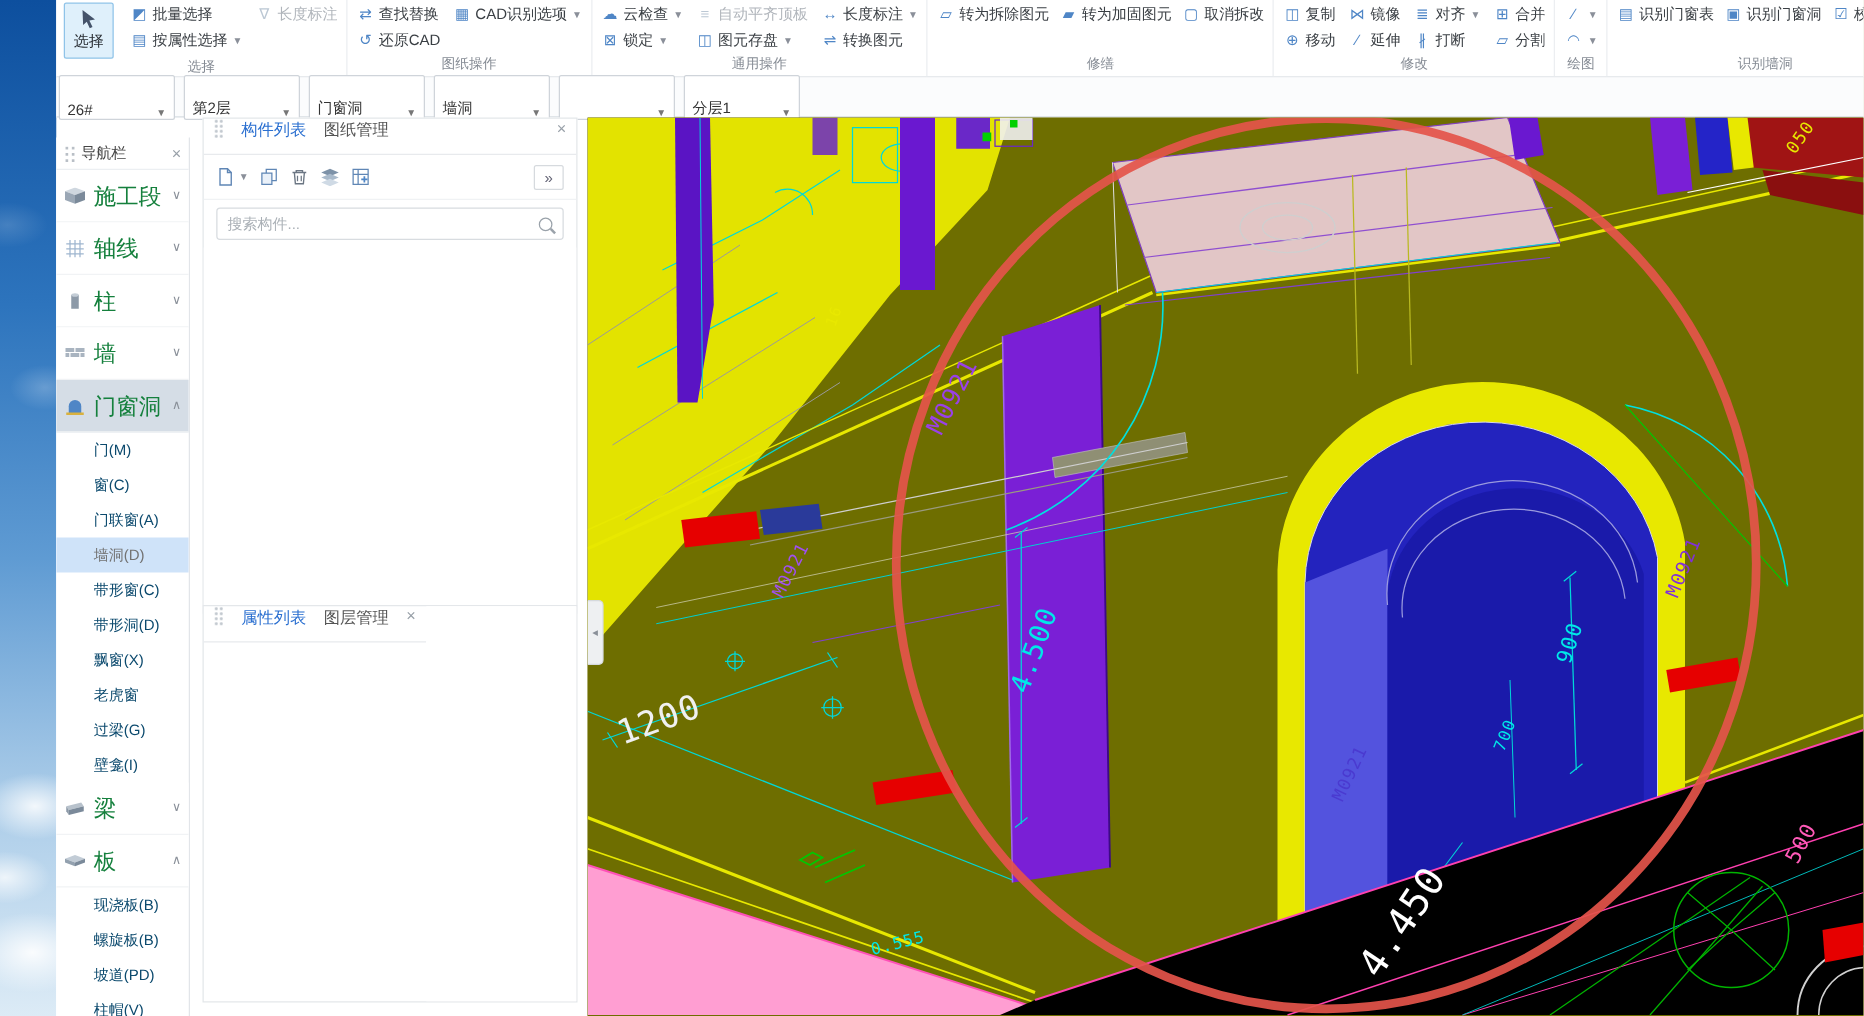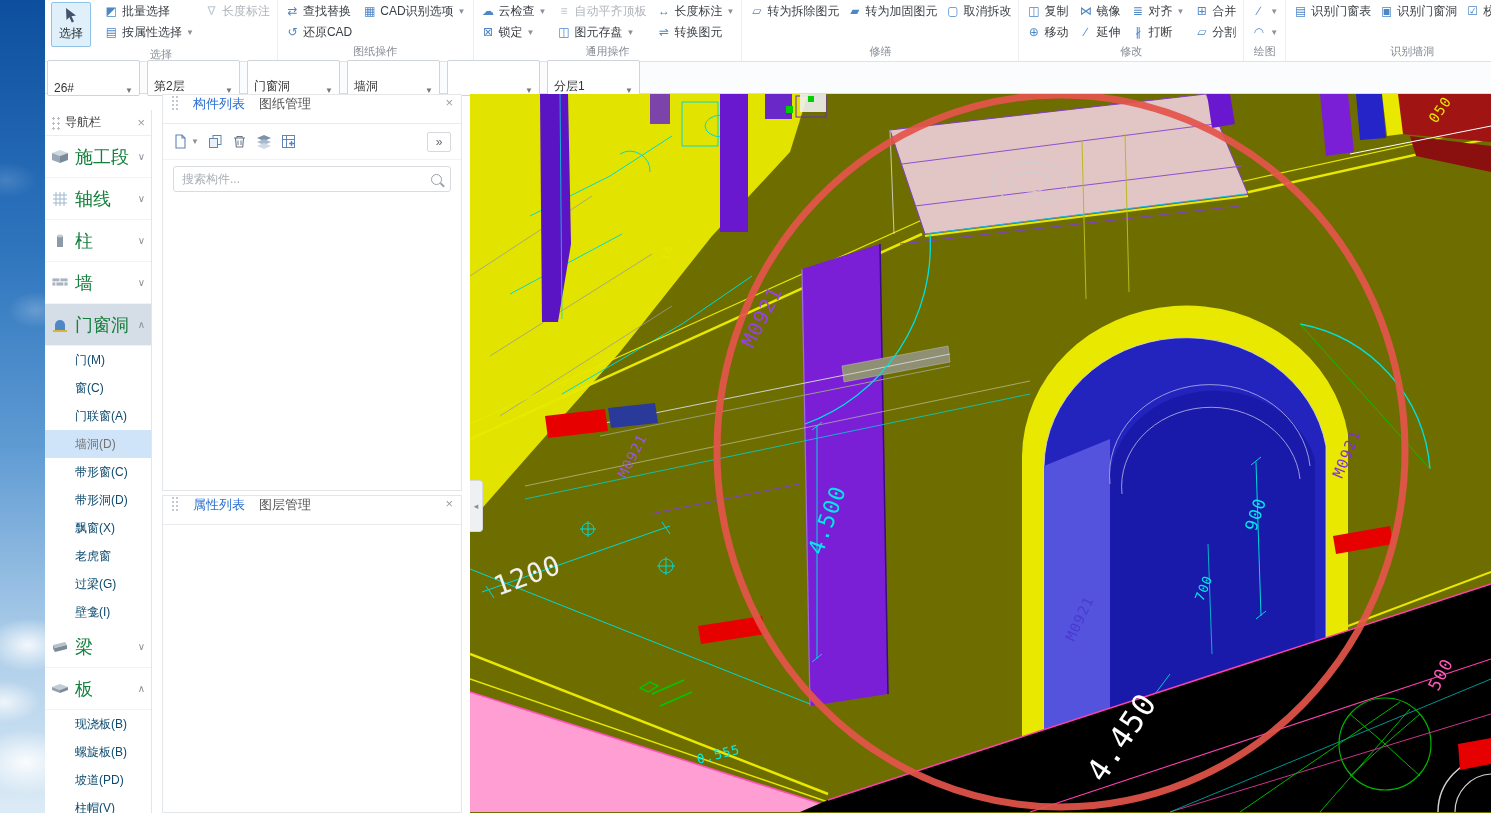--- a/index.html
+++ b/index.html
@@ -45,21 +45,21 @@
 .navclose,.tabclose{margin-left:auto;color:#98a0a8;font-size:13px;cursor:pointer}
 .navgroup{height:42px;display:flex;align-items:center;gap:6px;padding:0 6px;border-bottom:1px solid #f1f3f5;cursor:pointer;background:#fff}
 .navgroup.active{background:#d5dde6}
 .navgroup .glabel{flex:1;font-size:18px;color:#15803d;white-space:nowrap}
 .chev{font-size:10px;color:#8a9099;flex:0 0 auto}
 .navsub{height:28px;display:flex;align-items:center;padding:0 6px 0 30px;font-size:12px;color:#0c4a6e;cursor:pointer;white-space:nowrap}
 .navsub.sel{background:#cfe3f9;color:#737373}
 
 
 .cpanel{position:absolute;left:162px;top:94px;width:300px;height:397px;background:#fff;border:1px solid #e4e7ea;display:flex;flex-direction:column}
-.ppanel{position:absolute;left:162px;top:495px;width:300px;height:318px;background:#fff;border:1px solid #e4e7ea;display:flex;flex-direction:column}
+.ppanel{position:absolute;left:162px;top:484px;width:300px;height:318px;background:#fff;border:1px solid #e4e7ea;display:flex;flex-direction:row}
 .tabbar{height:29px;display:flex;border-bottom:1px solid #e8eaed;padding:0 8px;gap:14px;flex:0 0 29px}
 .vgrip{width:8px;height:16px;background-image:radial-gradient(circle,#c2c8cf 1px,transparent 1.3px);background-size:4px 4px;flex:0 0 8px}
 .tab{font-size:13px;color:#555;cursor:pointer;white-space:nowrap}
 .tab.active{color:#2a6fd0}
 .ptools{height:36px;display:flex;align-items:center;gap:9px;padding:0 10px;border-bottom:1px solid #f0f2f4;flex:0 0 36px}
 .tool{height:24px;display:flex;align-items:center;justify-content:center;cursor:pointer;gap:2px}
 .more{margin-left:auto;width:24px;height:20px;border:1px solid #d6dade;border-radius:2px;color:#667;display:flex;align-items:center;justify-content:center;font-size:12px;cursor:pointer}
 .searchrow{padding:6px 10px;flex:0 0 auto}
 .searchbox{height:26px;border:1px solid #d8dce0;border-radius:3px;display:flex;align-items:center;padding:0 8px;background:#fff}
 .searchbox input{flex:1;border:none;outline:none;font-size:12px;color:#404040;font-family:Liberation Sans, sans-serif;background:transparent}

